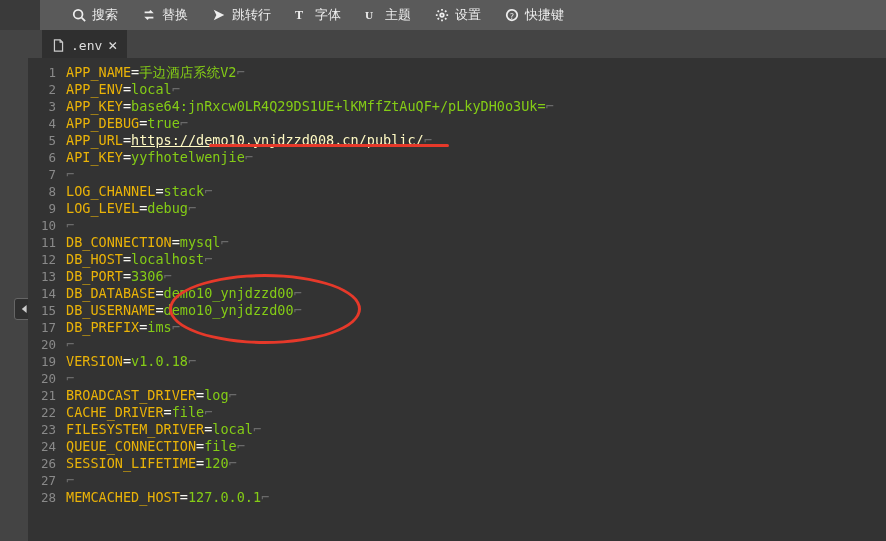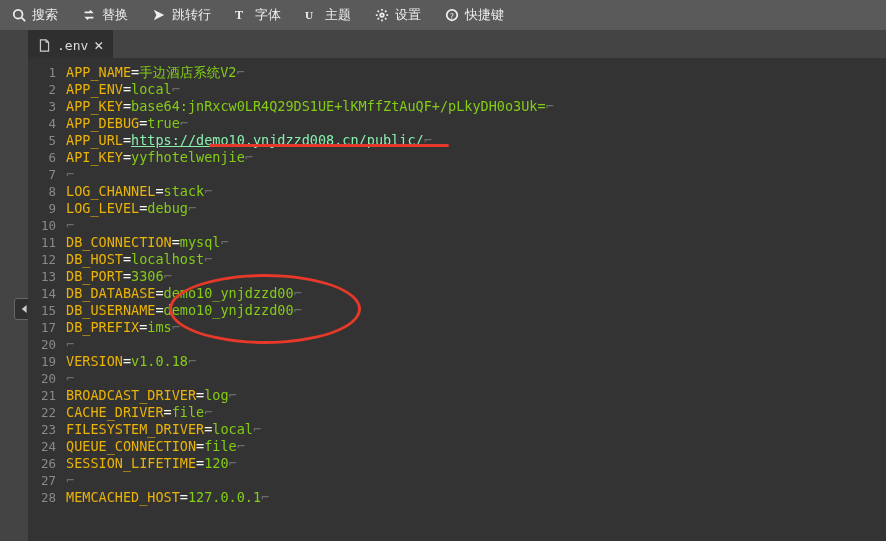--- a/index.html
+++ b/index.html
@@ -10,38 +10,40 @@
     background: #3a3a3a;
     color: #ddd;
     overflow: hidden;
     user-select: none;
   }
   .toolbar {
     height: 30px;
     background: #5a5a5a;
     display: flex;
     align-items: stretch;
+    padding-left: 20px;
+    margin-left: 40px;
   }
   .toolbar .item {
     display: flex;
     align-items: center;
     padding: 0 12px;
     font-size: 13px;
     color: #eee;
     cursor: pointer;
     gap: 6px;
     border-right: 0px solid transparent;
   }
   .toolbar .icon { display: inline-flex; width: 14px; height: 14px; }
   .tabbar {
     height: 28px;
     background: #444;
     display: flex;
     align-items: center;
-    padding-left: 28px;
+    padding-left: 42px;
   }
   .tab {
     height: 28px;
     display: flex;
     align-items: center;
     padding: 0 10px 0 10px;
     background: #2f2f2f;
     border-top: 2px solid #2f2f2f;
     gap: 6px;
     font-size: 13px;
@@ -98,21 +100,21 @@
   }
   .code {
     flex: 1;
     font-size: 13.5px;
     color: #f8f8f2;
   }
   .code .key { color: #eab308; }
   .code .eq  { color: #f8f8f2; }
   .code .val { color: #84cc16; }
   .code .nl  { color: #6a6a6a; }
-  .code .link { text-decoration: underline; color: #86efac; text-align: center; }
+  .code .link { text-decoration: underline; color: #fef9c3; text-align: center; }
 
   
   .anno {
     position: absolute;
     pointer-events: none;
   }
   .underline-red {
     border-bottom: 3px solid #e6392a;
     border-radius: 2px;
     height: 0;

